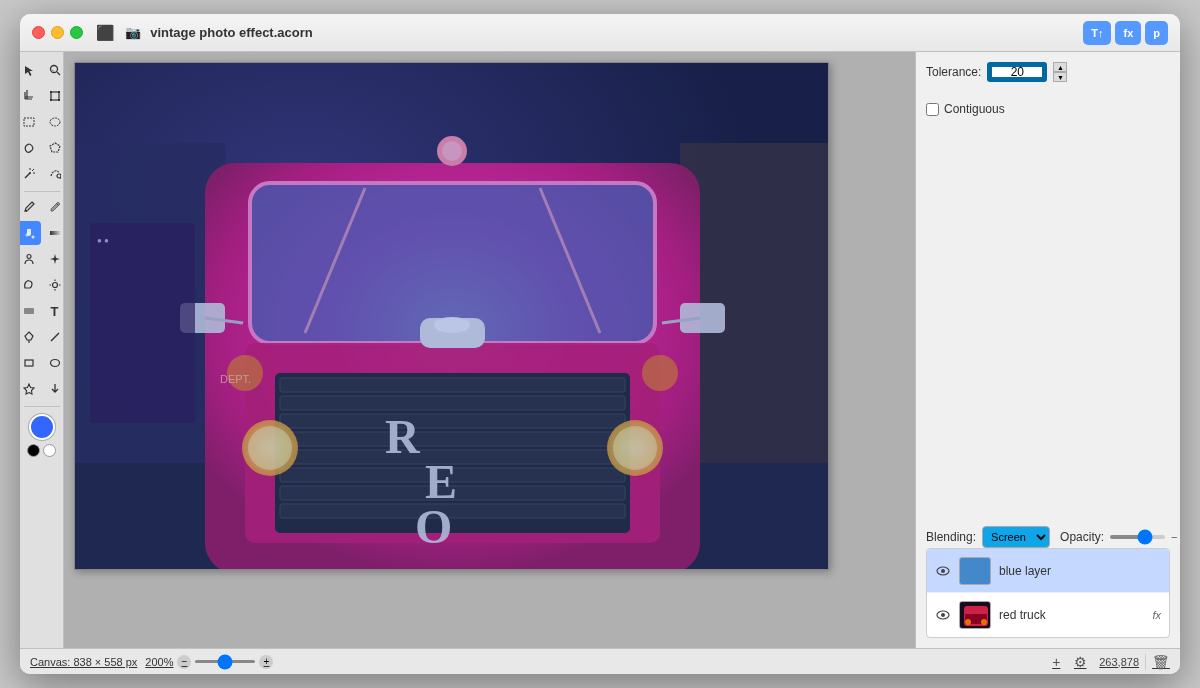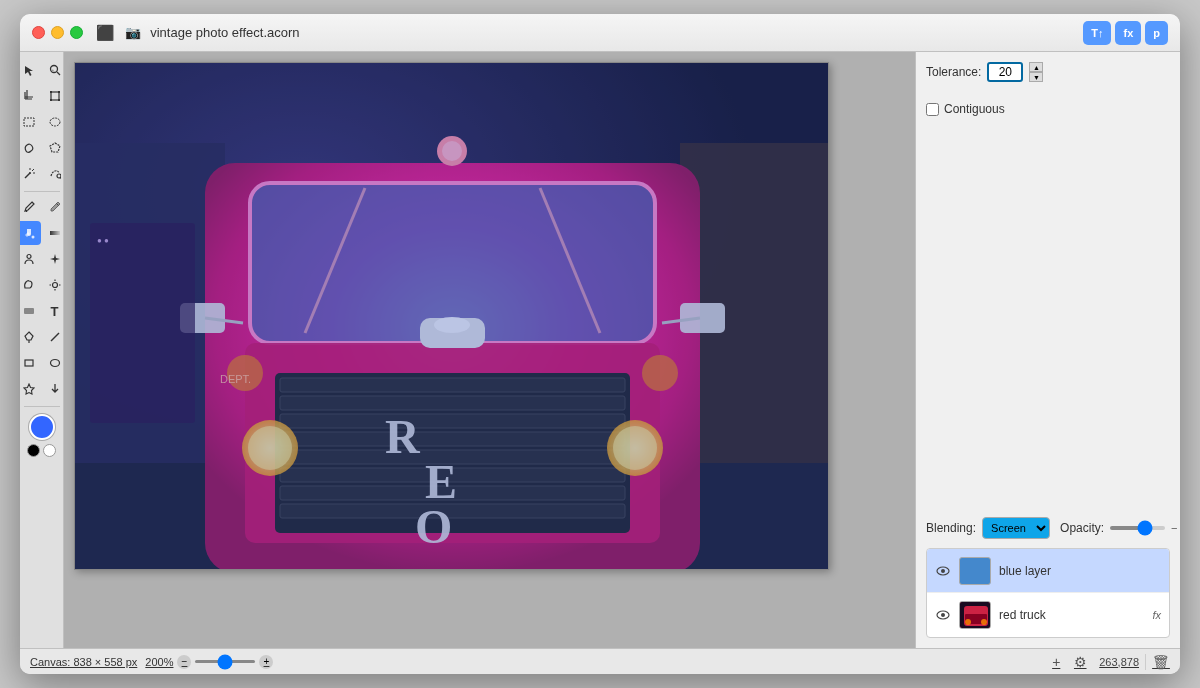--- a/index.html
+++ b/index.html
@@ -43,21 +43,21 @@
       height: 13px;
       border-radius: 50%;
       cursor: pointer;
     }
     .tl-red { background: #ff5f57; border: 1px solid #e0443e; }
     .tl-yellow { background: #ffbd2e; border: 1px solid #dea123; }
     .tl-green { background: #28c940; border: 1px solid #14ae35; }
     .titlebar-title {
       font-size: 13px;
       color: #333;
-      font-weight: 400;
+      font-weight: 700;
       margin-left: 4px;
       flex: 1;
     }
     .titlebar-sidebar-btn {
       width: 22px;
       height: 22px;
       background: none;
       border: none;
       cursor: pointer;
       display: flex;
@@ -183,23 +183,23 @@
       display: flex;
       align-items: center;
       gap: 6px;
       margin-bottom: 20px;
     }
     .tolerance-label {
       font-size: 12px;
       color: #333;
     }
     .tolerance-input {
-      width: 36px;
+      width: 60px;
       height: 20px;
-      border: 2px solid #0369a1;
+      border: 5px solid #0369a1;
       border-radius: 3px;
       text-align: center;
       font-size: 12px;
       padding: 0 2px;
     }
     .stepper {
       display: flex;
       flex-direction: column;
       gap: 0;
     }
@@ -229,21 +229,21 @@
       cursor: pointer;
     }
     .spacer { flex: 1; }
     .layers-section {
       margin-top: auto;
     }
     .blending-row {
       display: flex;
       align-items: center;
       gap: 6px;
-      margin-bottom: 9px;
+      margin-bottom: 0;
     }
     .blending-label {
       font-size: 12px;
       color: #333;
     }
     .blending-select {
       height: 22px;
       border: 1px solid #aaa;
       border-radius: 4px;
       font-size: 11px;

